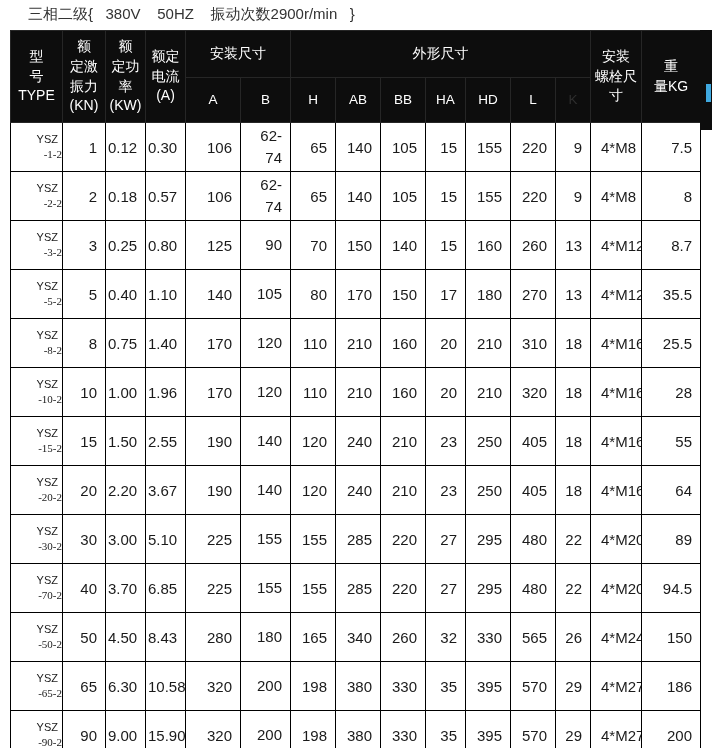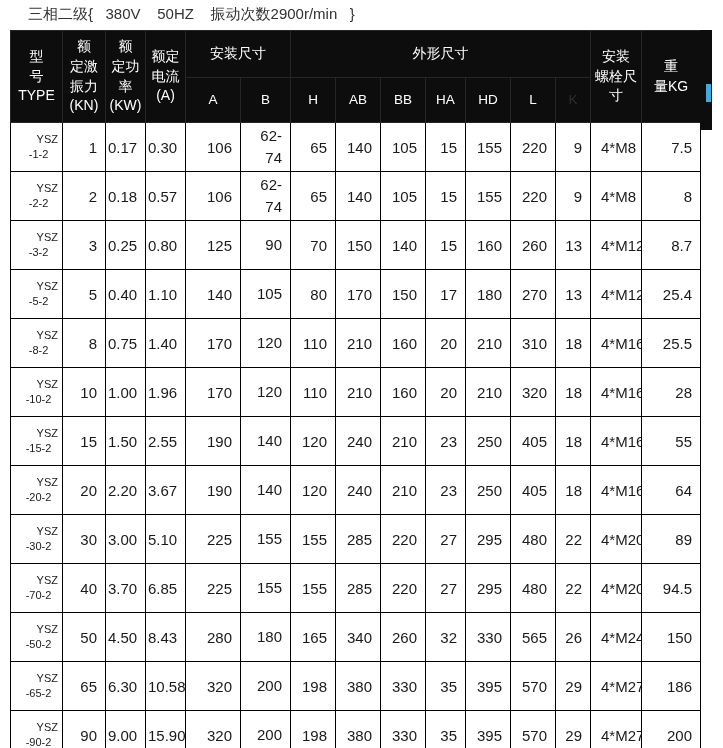--- a/index.html
+++ b/index.html
@@ -40,21 +40,21 @@
     border:1px solid #000000;
     height:48px; font-size:15px; color:#1a1a1a;
     padding:0 8px 0 2px; vertical-align:middle;
     overflow:hidden;
   }
   tbody td.num {text-align:right;}
   tbody td.ctr {text-align:center; padding:0 10px;}
   tbody td.pre {white-space:pre-line; line-height:1.45;}
   tbody td.model {padding:0; font-size:11px;}
   .m1 {display:block; text-align:right; padding-right:4px; line-height:1.35;}
-  .m2 {display:block; text-align:center;  padding-left:4px;  line-height:1.35;}
+  .m2 {display:block; text-align:right;  padding-left:4px;  line-height:1.35;font-family:Liberation Serif, serif;}
 
   
   .right-sliver {
     position:absolute; left:700px; top:30px;
     width:12px; height:100px; background:#0d0d0d;
   }
   .caret {
     position:absolute; left:6px; top:54px;
     width:5px; height:18px; background:#3fa9e0;
   }
@@ -117,21 +117,21 @@
         <th class="sub k-dim">K</th>
       </tr>
     </thead>
     <tbody>
         <tr>
       <td class="model">
         <span class="m1">YSZ</span>
         <span class="m2">-1-2</span>
       </td>
       <td class="num">1</td>
-      <td class="num">0.17</td>
+      <td class="num">0.12</td>
       <td class="num">0.30</td>
       <td class="num">106</td>
       <td class="num pre">62-
 74</td>
       <td class="num">65</td>
       <td class="num">140</td>
       <td class="num">105</td>
       <td class="num">15</td>
       <td class="num">155</td>
       <td class="num">220</td>
@@ -191,21 +191,21 @@
       <td class="num">140</td>
       <td class="num pre">105</td>
       <td class="num">80</td>
       <td class="num">170</td>
       <td class="num">150</td>
       <td class="num">17</td>
       <td class="num">180</td>
       <td class="num">270</td>
       <td class="num">13</td>
       <td class="ctr">4*M12</td>
-      <td class="num">25.4</td>
+      <td class="num">35.5</td>
     </tr>
         <tr>
       <td class="model">
         <span class="m1">YSZ</span>
         <span class="m2">-8-2</span>
       </td>
       <td class="num">8</td>
       <td class="num">0.75</td>
       <td class="num">1.40</td>
       <td class="num">170</td>

